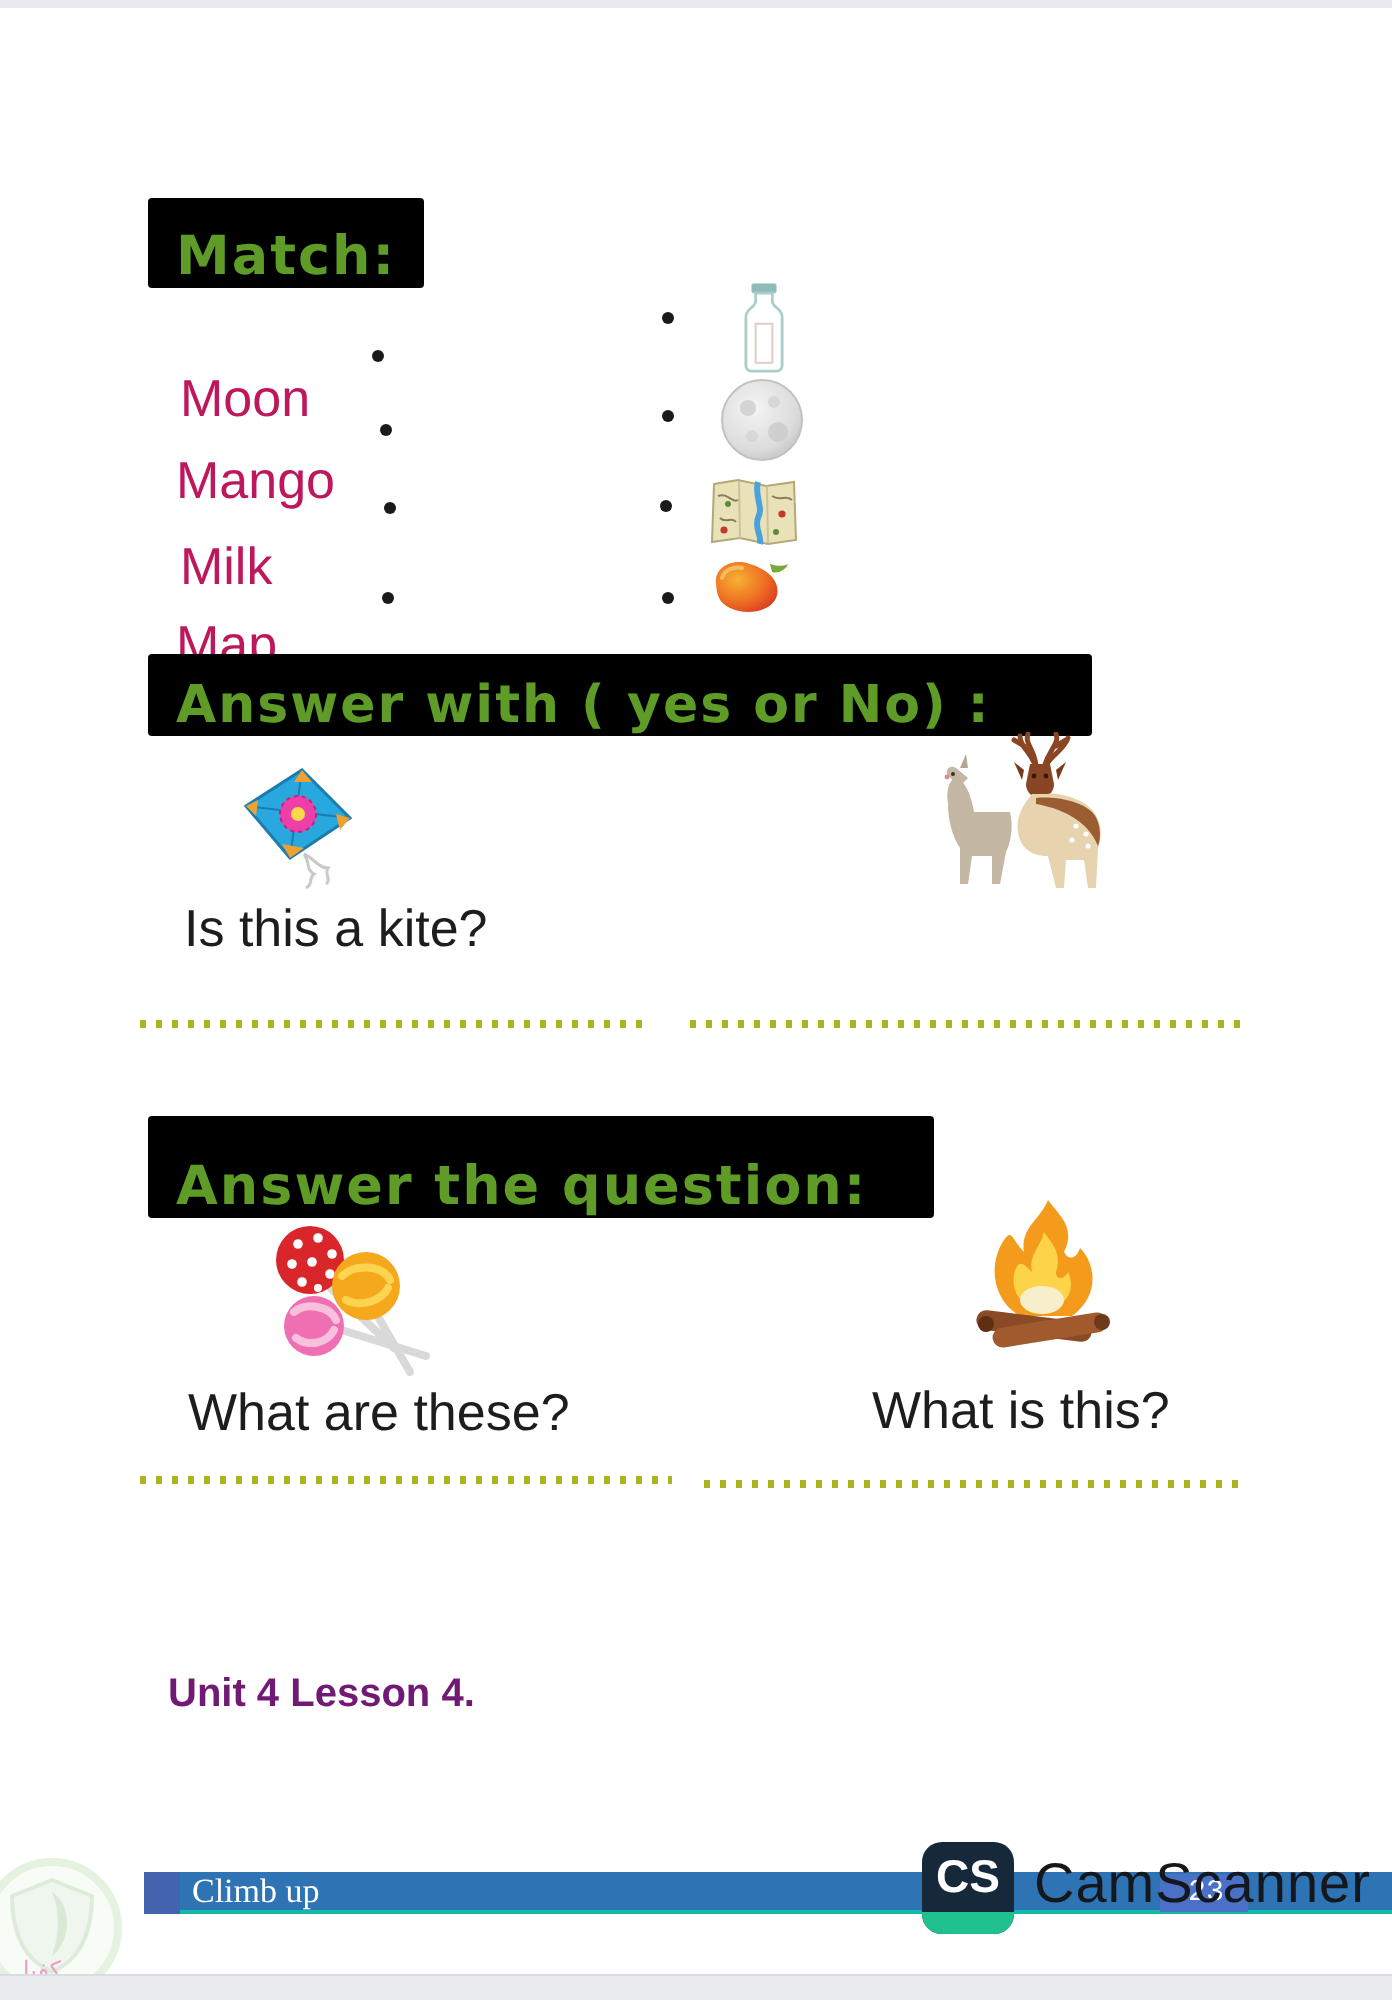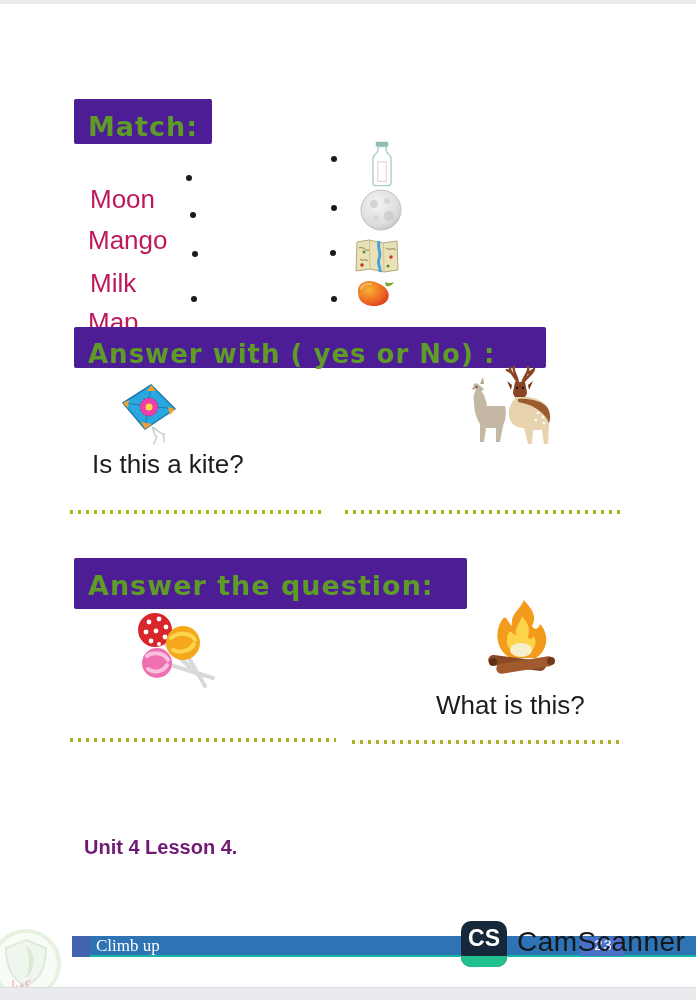--- a/index.html
+++ b/index.html
@@ -9,22 +9,22 @@
     background:#ffffff; overflow:hidden;
   }
   .edge-strip-top {
     position:absolute; left:0; top:0; width:696px; height:4px; background:#e8eaed;
   }
   .edge-strip-bottom {
     position:absolute; left:0; top:987px; width:696px; height:13px;
     background:#e9ebee; border-top:1px solid #d9dce0;
   }
   .hl {
-    position:absolute; background:#4c1d95; border-radius:2px;
-    display:flex; align-items:flex-start; padding:12px 14px;
+    position:absolute; background:#000000; border-radius:2px;
+    display:flex; align-items:flex-end; padding:0 14px;
   }
   .hl span {
     font-family:"DejaVu Sans", sans-serif; font-weight:800;
     color:#5f9c27; letter-spacing:1px; white-space:nowrap;
   }
   .hl-match   { left:74px;  top:99px;  width:138px; height:45px; }
   .hl-match span { font-size:27px; }
   .hl-yesno   { left:74px;  top:327px; width:472px; height:41px; }
   .hl-yesno span { font-size:26px; }
   .hl-answerq { left:74px;  top:558px; width:393px; height:51px; }
@@ -227,20 +227,21 @@
       <circle cx="31" cy="23" r="2.4"></circle>
         <circle cx="40" cy="29" r="2.4"></circle>
       <circle cx="26" cy="33" r="2.4"></circle>
         <circle cx="34" cy="36" r="2"></circle>
     </g>
     <circle cx="58" cy="35" r="17" fill="#f5a81c"></circle>
     <path d="M46,30 C52,24 66,24 70,32 M48,42 C56,46 66,42 69,36" fill="none" stroke="#fcd44f" stroke-width="4" stroke-linecap="round"></path>
     <circle cx="32" cy="55" r="15" fill="#ef6fb3"></circle>
     <path d="M22,48 C28,43 40,45 43,52 M23,61 C30,66 39,63 42,57" fill="none" stroke="#f9c0de" stroke-width="4" stroke-linecap="round"></path>
   </svg>
+  <div class="question" style="left:94px; top:691px;">What are these?</div>
 
   <svg class="m-img" style="left:484px; top:598px;" width="74" height="86" viewBox="0 0 74 86">
     <path d="M40,2 C36,12 26,16 28,28 C22,22 22,16 18,22 C10,34 12,52 26,60 L52,60 C66,50 64,34 56,26 C54,32 50,32 48,28 C54,16 46,10 40,2 Z" fill="#f59b1b"></path>
     <path d="M38,18 C36,26 30,30 32,38 C28,34 26,32 24,36 C20,46 26,56 37,58 C50,56 54,46 50,38 C48,42 44,42 44,38 C47,28 42,24 38,18 Z" fill="#fcd349"></path>
     <ellipse cx="37" cy="52" rx="11" ry="7" fill="#f7efcc"></ellipse>
     <g>
       <rect x="4" y="60" width="58" height="10" rx="5" fill="#8a4a26" transform="rotate(7 33 65)"></rect>
       <rect x="12" y="62" width="58" height="10" rx="5" fill="#a05a2e" transform="rotate(-9 41 67)"></rect>
       <circle cx="9" cy="64" r="4" fill="#5f2f14"></circle>
       <circle cx="67" cy="63" r="4" fill="#6e3a1b"></circle>

